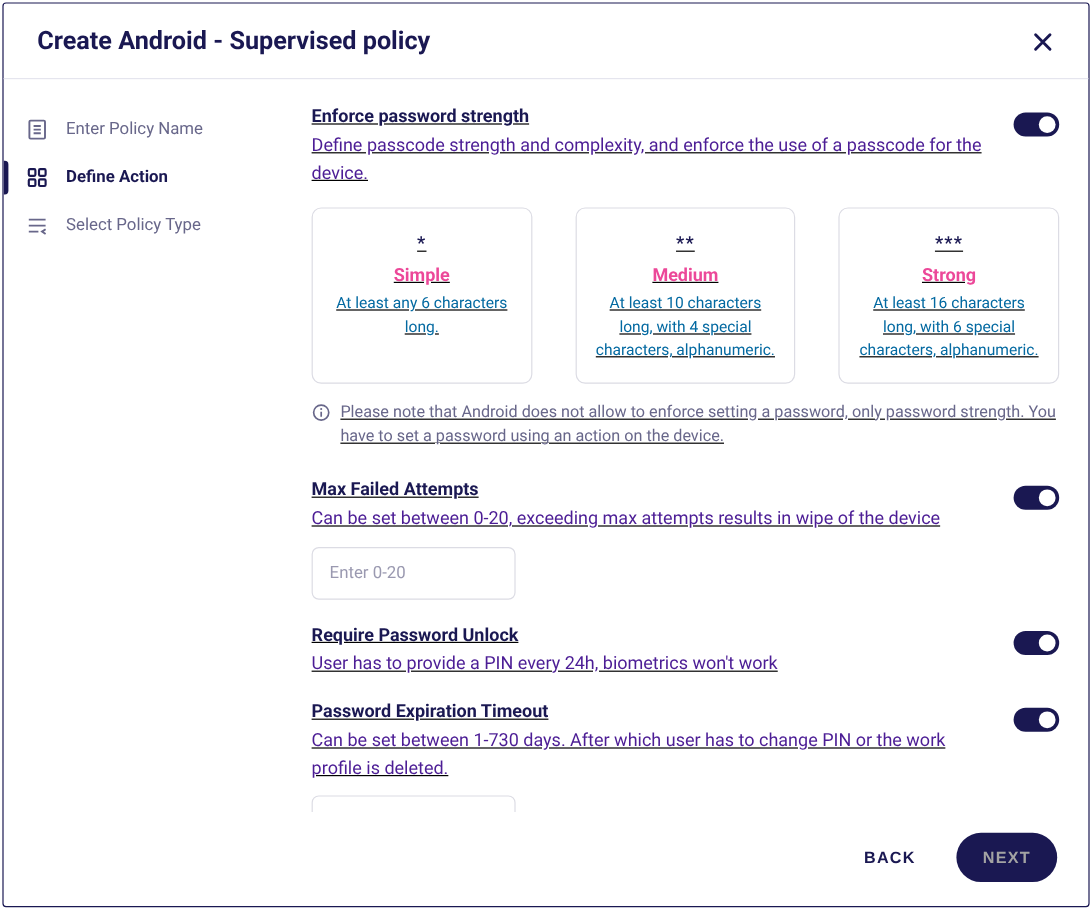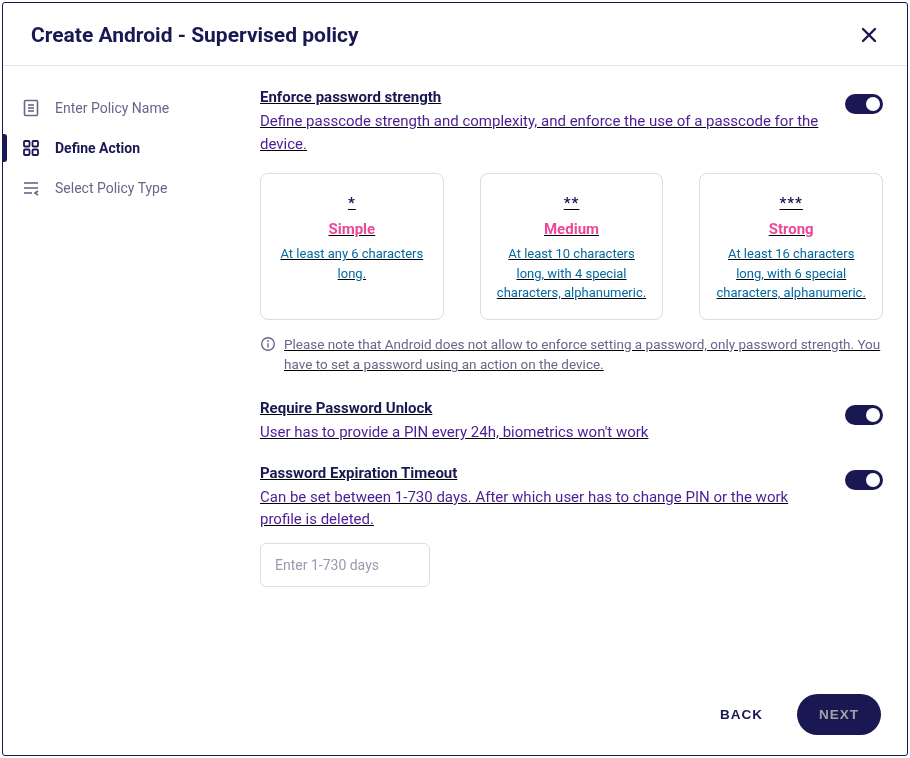--- a/index.html
+++ b/index.html
@@ -303,20 +303,30 @@
             <svg width="16" height="16" viewBox="0 0 16 16">
                 <circle cx="8" cy="8" r="6.3" stroke="#68678a" stroke-width="1.4" fill="none"></circle>
                 <circle cx="8" cy="5" r="0.9" fill="#68678a"></circle>
                 <line x1="8" y1="7.2" x2="8" y2="11.5" stroke="#68678a" stroke-width="1.4"></line>
               </svg>
           </span>
           <span>Please note that Android does not allow to enforce setting a password, only password strength. You have to set a password using an action on the device.</span>
         </div>
       </div>
 
+      <div class="section">
+        <div class="section-top">
+          <div class="section-text">
+            <div class="section-title">Max Failed Attempts</div>
+            <div class="section-desc">Can be set between 0-20, exceeding max attempts results in wipe of the device</div>
+          </div>
+          <div class="toggle"></div>
+        </div>
+        <input class="input" type="text" placeholder="Enter 0-20" style="">
+      </div>
 
       <div class="section">
         <div class="section-top">
           <div class="section-text">
             <div class="section-title">Require Password Unlock</div>
             <div class="section-desc">User has to provide a PIN every 24h, biometrics won't work</div>
           </div>
           <div class="toggle"></div>
         </div>
       </div>

